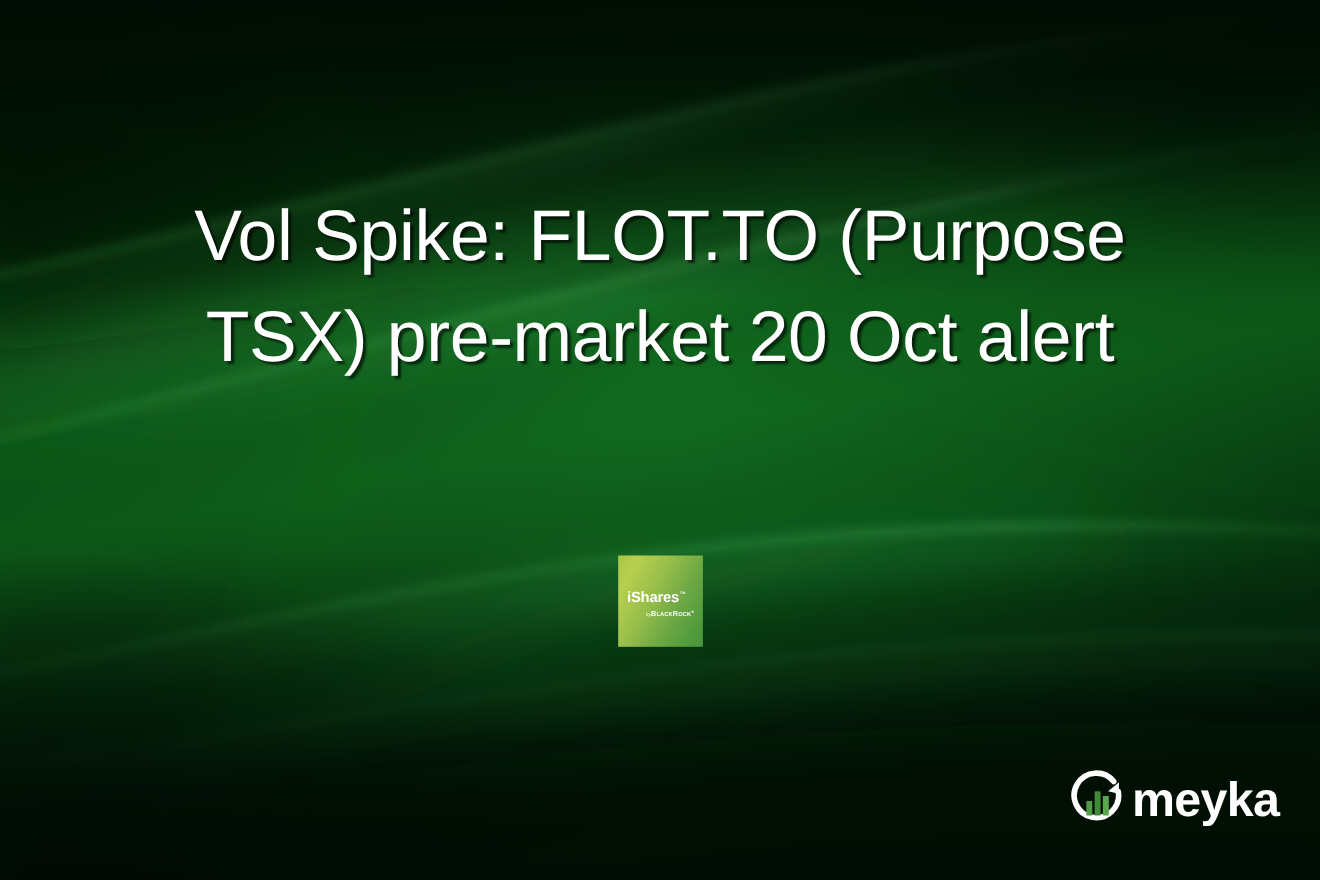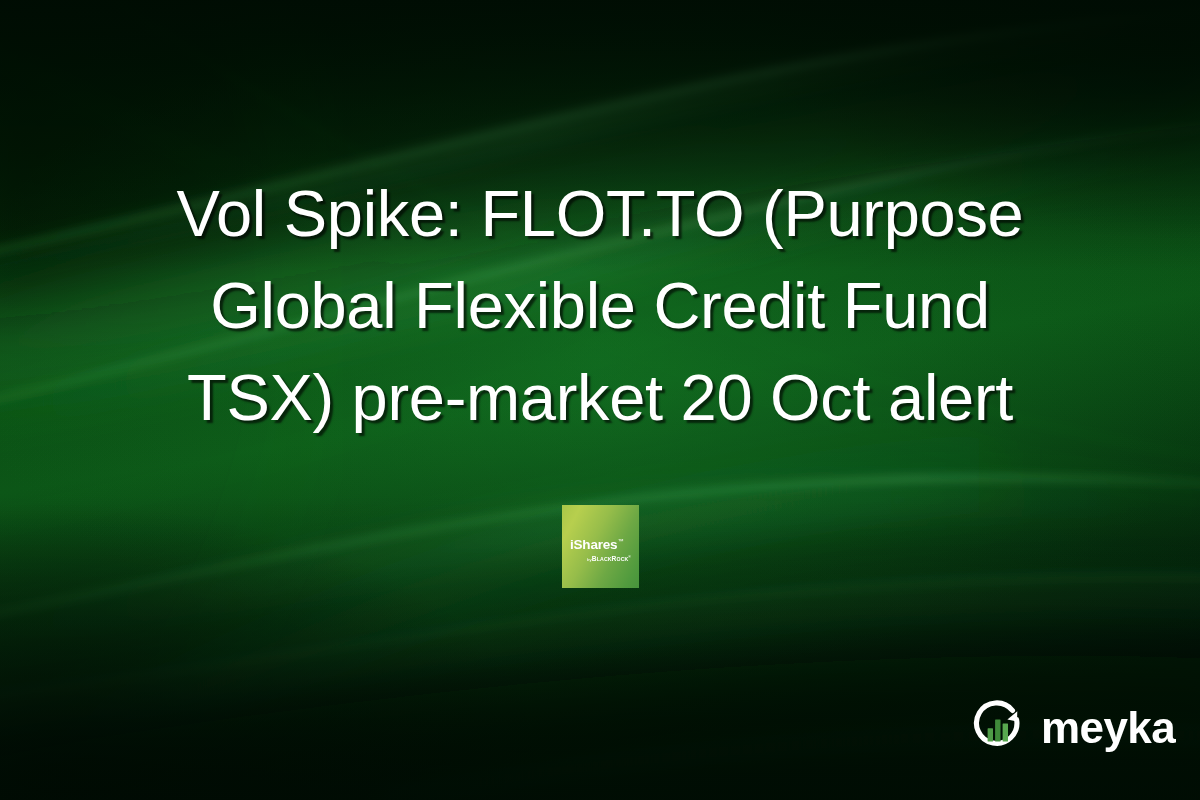--- a/index.html
+++ b/index.html
@@ -125,21 +125,21 @@
   #fund-logo .fl-by .brs { font-size: 5.2px; }
   #fund-logo .fl-by .tm2 { font-size: 3.4px; vertical-align: super; }
 
   
   #brand {
     position: absolute;
     left: 972px;
     top: 698px;
     display: flex;
     align-items: center;
-    gap: 19px;
+    gap: 7px;
     height: 58px;
   }
   #brand .brand-mark { display: block; width: 54px; height: 54px; }
   #brand .brand-word {
     color: #ffffff;
     font-size: 44px;
     line-height: 44px;
     font-weight: 700;
     letter-spacing: -0.6px;
     margin-left: -4px;
@@ -241,21 +241,20 @@
       <path d="M 380,800 C 560,766 760,742 980,736 C 1090,733 1180,734 1250,738" stroke="#46c158" stroke-opacity="0.18" stroke-width="5" fill="none" filter="url(#soft12)"></path>
 
       <path d="M 250,-20 C 300,120 330,260 300,420 C 280,520 240,600 190,690" stroke="#2f9e3f" stroke-opacity="0.07" stroke-width="30" fill="none" filter="url(#soft34)"></path>
     </svg>
     <div class="bg-corner-dark"></div>
     <div class="bg-vignette"></div>
   </div>
 
   <h1 id="headline">
     <span class="line">Vol Spike: FLOT.TO (Purpose</span>
-    <span class="line">Global Flexible Credit Fund</span>
     <span class="line">TSX) pre-market 20 Oct alert</span>
   </h1>
 
   <div id="fund-logo">
     <div class="fl-inner">
       <span class="fl-name"><span>iShares</span><span class="tm">™</span></span>
       <span class="fl-by"><span class="sm">by</span><span class="br">B</span><span class="brs">LACK</span><span class="br">R</span><span class="brs">OCK</span><span class="tm2">®</span></span>
     </div>
   </div>
 

